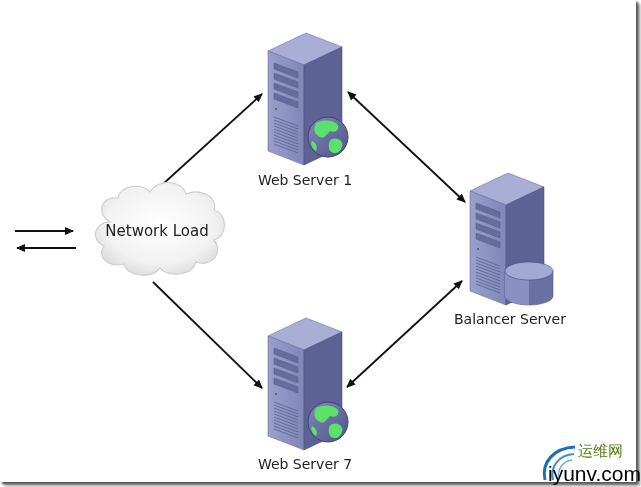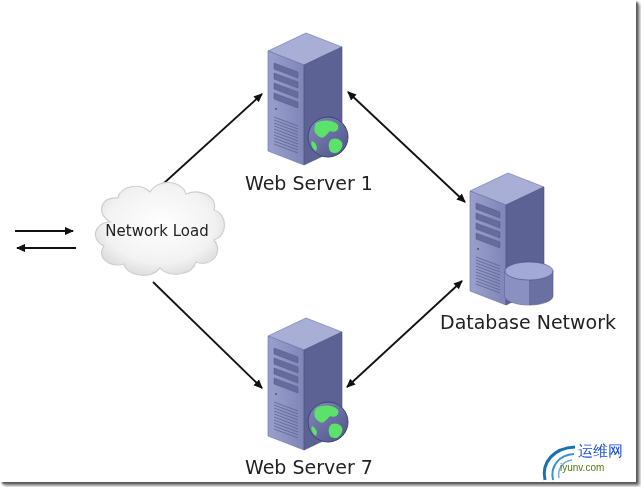--- a/index.html
+++ b/index.html
@@ -1,26 +1,26 @@
 <!DOCTYPE html>
 <html><head>
 <meta charset="utf-8">
 <style>
   html, body { margin:0; padding:0; background:#fff; }
   body { width:641px; height:487px; position:relative; overflow:hidden; font-family:"DejaVu Sans", sans-serif; }
   .frame { position:absolute; left:0; top:0; width:636px; height:482px; background:#fff;
            box-shadow: 2px 2px 2px #555, 4px 4px 3px #999; }
   svg.diagram { position:absolute; left:0; top:0; }
-  .label { position:absolute; font-size:19px; color:#222; white-space:nowrap; text-align:center; }
+  .label { position:absolute; font-size:14px; color:#222; white-space:nowrap; text-align:center; }
   .nlb-label { left:92px; top:221px; width:130px; font-size:15px; line-height:20px; }
   .ws1-label { left:245px; top:172px; width:120px; }
   .ws2-label { left:245px; top:456px; width:120px; }
   .db-label  { left:440px; top:311px; width:140px; }
-  .wm-cn { position:absolute; left:578px; top:442px; font-size:15px; color:#1d4ed8; }
-  .wm-en { position:absolute; left:560px; top:462px; font-size:10px; color:#4d7c0f; font-family:"Liberation Sans", sans-serif; }
+  .wm-cn { position:absolute; left:578px; top:442px; font-size:15px; color:#4d7c0f; }
+  .wm-en { position:absolute; left:548px; top:462px; font-size:21px; color:#000000; font-family:"Liberation Sans", sans-serif; }
 </style>
 </head>
 <body>
 
 <div class="frame"></div>
 
 <svg class="diagram" width="641" height="487" viewBox="0 0 641 487">
   <defs>
     <marker id="ah" markerWidth="10" markerHeight="10" refX="8" refY="5" orient="auto-start-reverse" markerUnits="userSpaceOnUse">
       <path d="M0,1 L9,5 L0,9 Z" fill="#111"></path>
@@ -111,16 +111,16 @@
     <path d="M574,454 C559,455 550,466 553,480" fill="none" stroke="#3d8fd0" stroke-width="2"></path>
     <path d="M572,460 C563,461 557,469 559,478" fill="none" stroke="#6eb0e6" stroke-width="1.5"></path>
   </g>
 </svg>
 
 <div class="label nlb-label">
   <div>Network Load</div>
 </div>
 <div class="label ws1-label">Web Server 1</div>
 <div class="label ws2-label">Web Server 7</div>
-<div class="label db-label">Database Network</div>
+<div class="label db-label">Balancer Server</div>
 
 <div class="wm-cn">运维网</div>
 <div class="wm-en">iyunv.com</div>
 
 </body></html>

